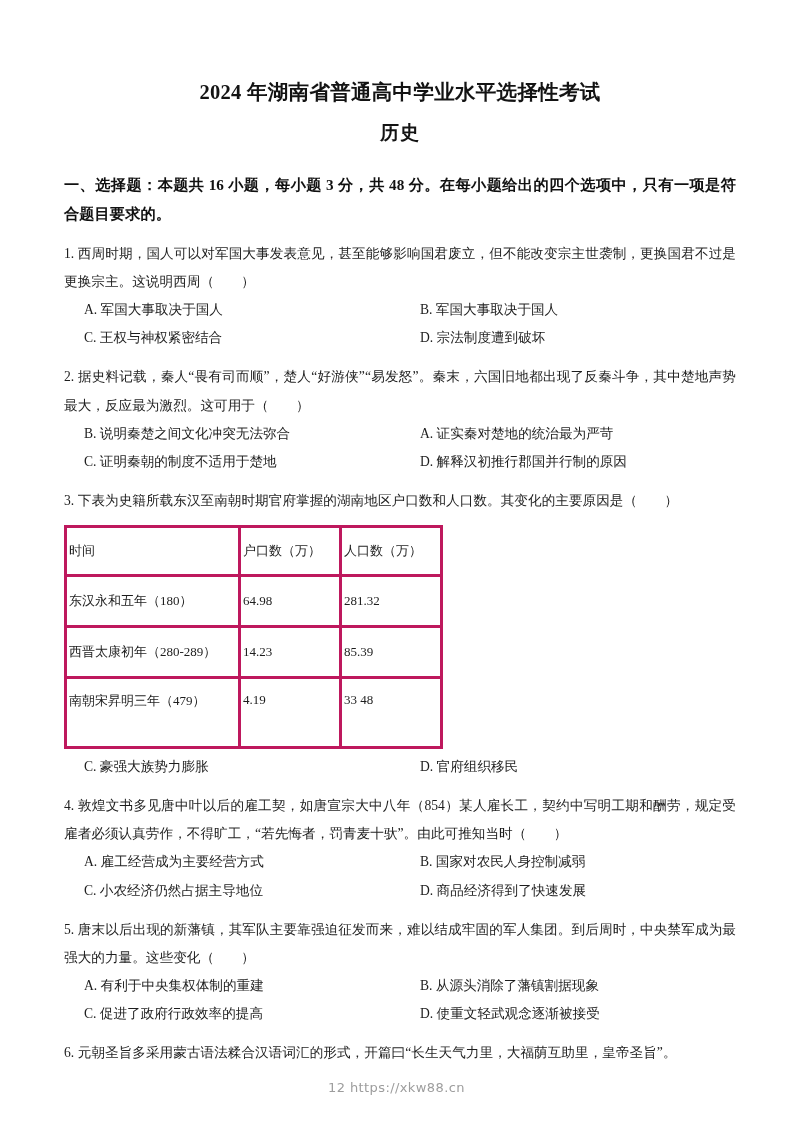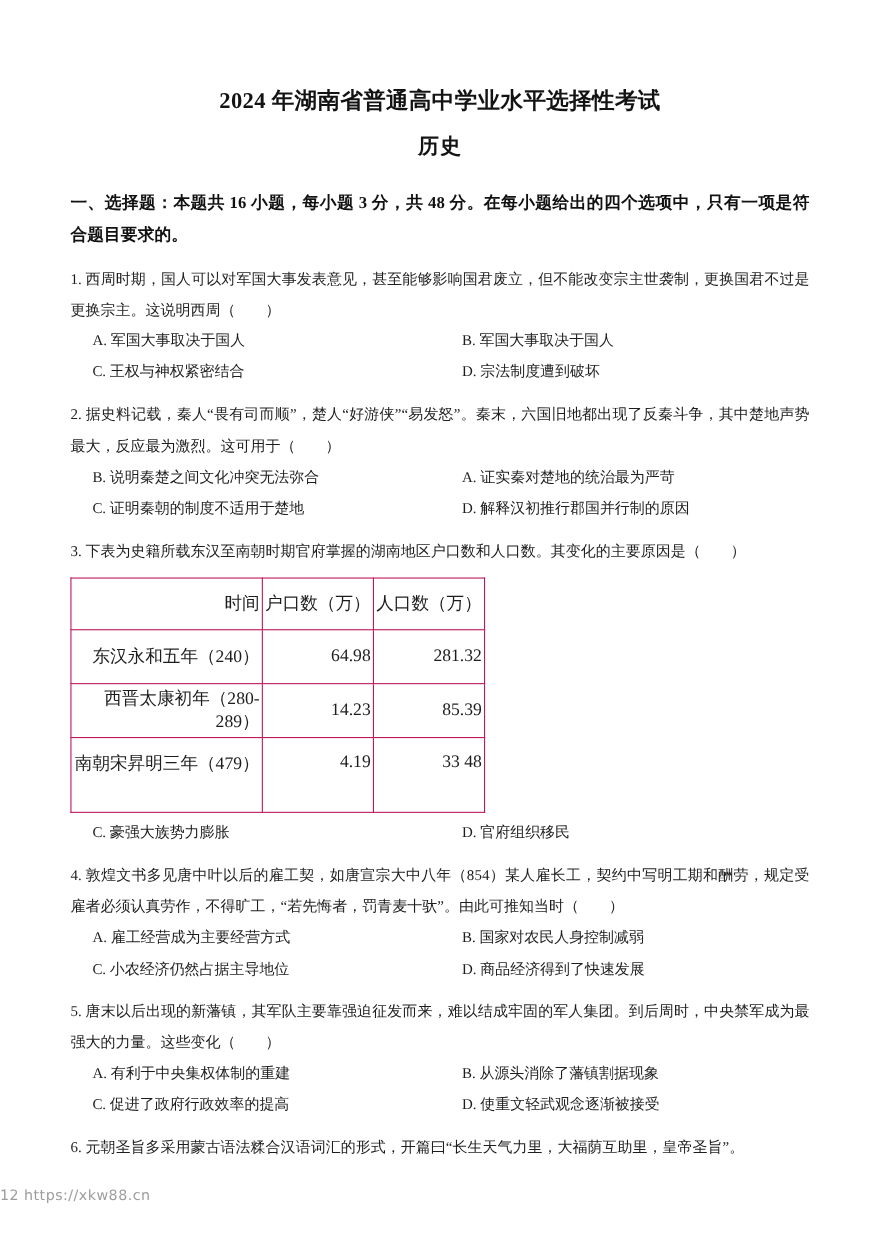--- a/index.html
+++ b/index.html
@@ -106,41 +106,42 @@
     padding-bottom: 4px;
   }
   table.data-table {
     border-collapse: collapse;
     width: 376px;
     margin-left: 0px;
     table-layout: fixed;
   }
   table.data-table td,
   table.data-table th {
-    border: 1px solid #be185d;
-    font-size: 16px;
+    border: 3px solid #be185d;
+    font-size: 13px;
     font-weight: normal;
-    text-align: right;
+    text-align: left;
     vertical-align: middle;
     height: 44px;
     color: #1d1d1d;
     padding: 2px 2px;
   }
   table.data-table col.c0 { width: 174px; }
   table.data-table col.c1 { width: 101px; }
   table.data-table col.c2 { width: 101px; }
   table.data-table tr.header-row td { height: 42px; }
   table.data-table tr.last-row td { height: 52px; vertical-align: top; padding-top: 13px;}
 
   
   .watermark {
     position: absolute;
     left: 0;
     right: 0;
     top: 1070px;
+    text-align: center;
     font-family: "DejaVu Sans", "Liberation Sans", sans-serif;
     font-size: 13px;
     color: #9d9d9d;
     letter-spacing: 0.4px;
   }
 </style>
 </head>
 <body>
 
 <div class="page">
@@ -188,21 +189,21 @@
               <col class="c1">
               <col class="c2">
             </colgroup>
           <tbody>
             <tr class="header-row">
               <td>时间</td>
               <td>户口数（万）</td>
               <td>人口数（万）</td>
             </tr>
             <tr>
-              <td>东汉永和五年（240）</td>
+              <td>东汉永和五年（180）</td>
               <td>64.98</td>
               <td>281.32</td>
             </tr>
             <tr>
               <td>西晋太康初年（280-289）</td>
               <td>14.23</td>
               <td>85.39</td>
             </tr>
             <tr class="last-row">
               <td>南朝宋昇明三年（479）</td>

